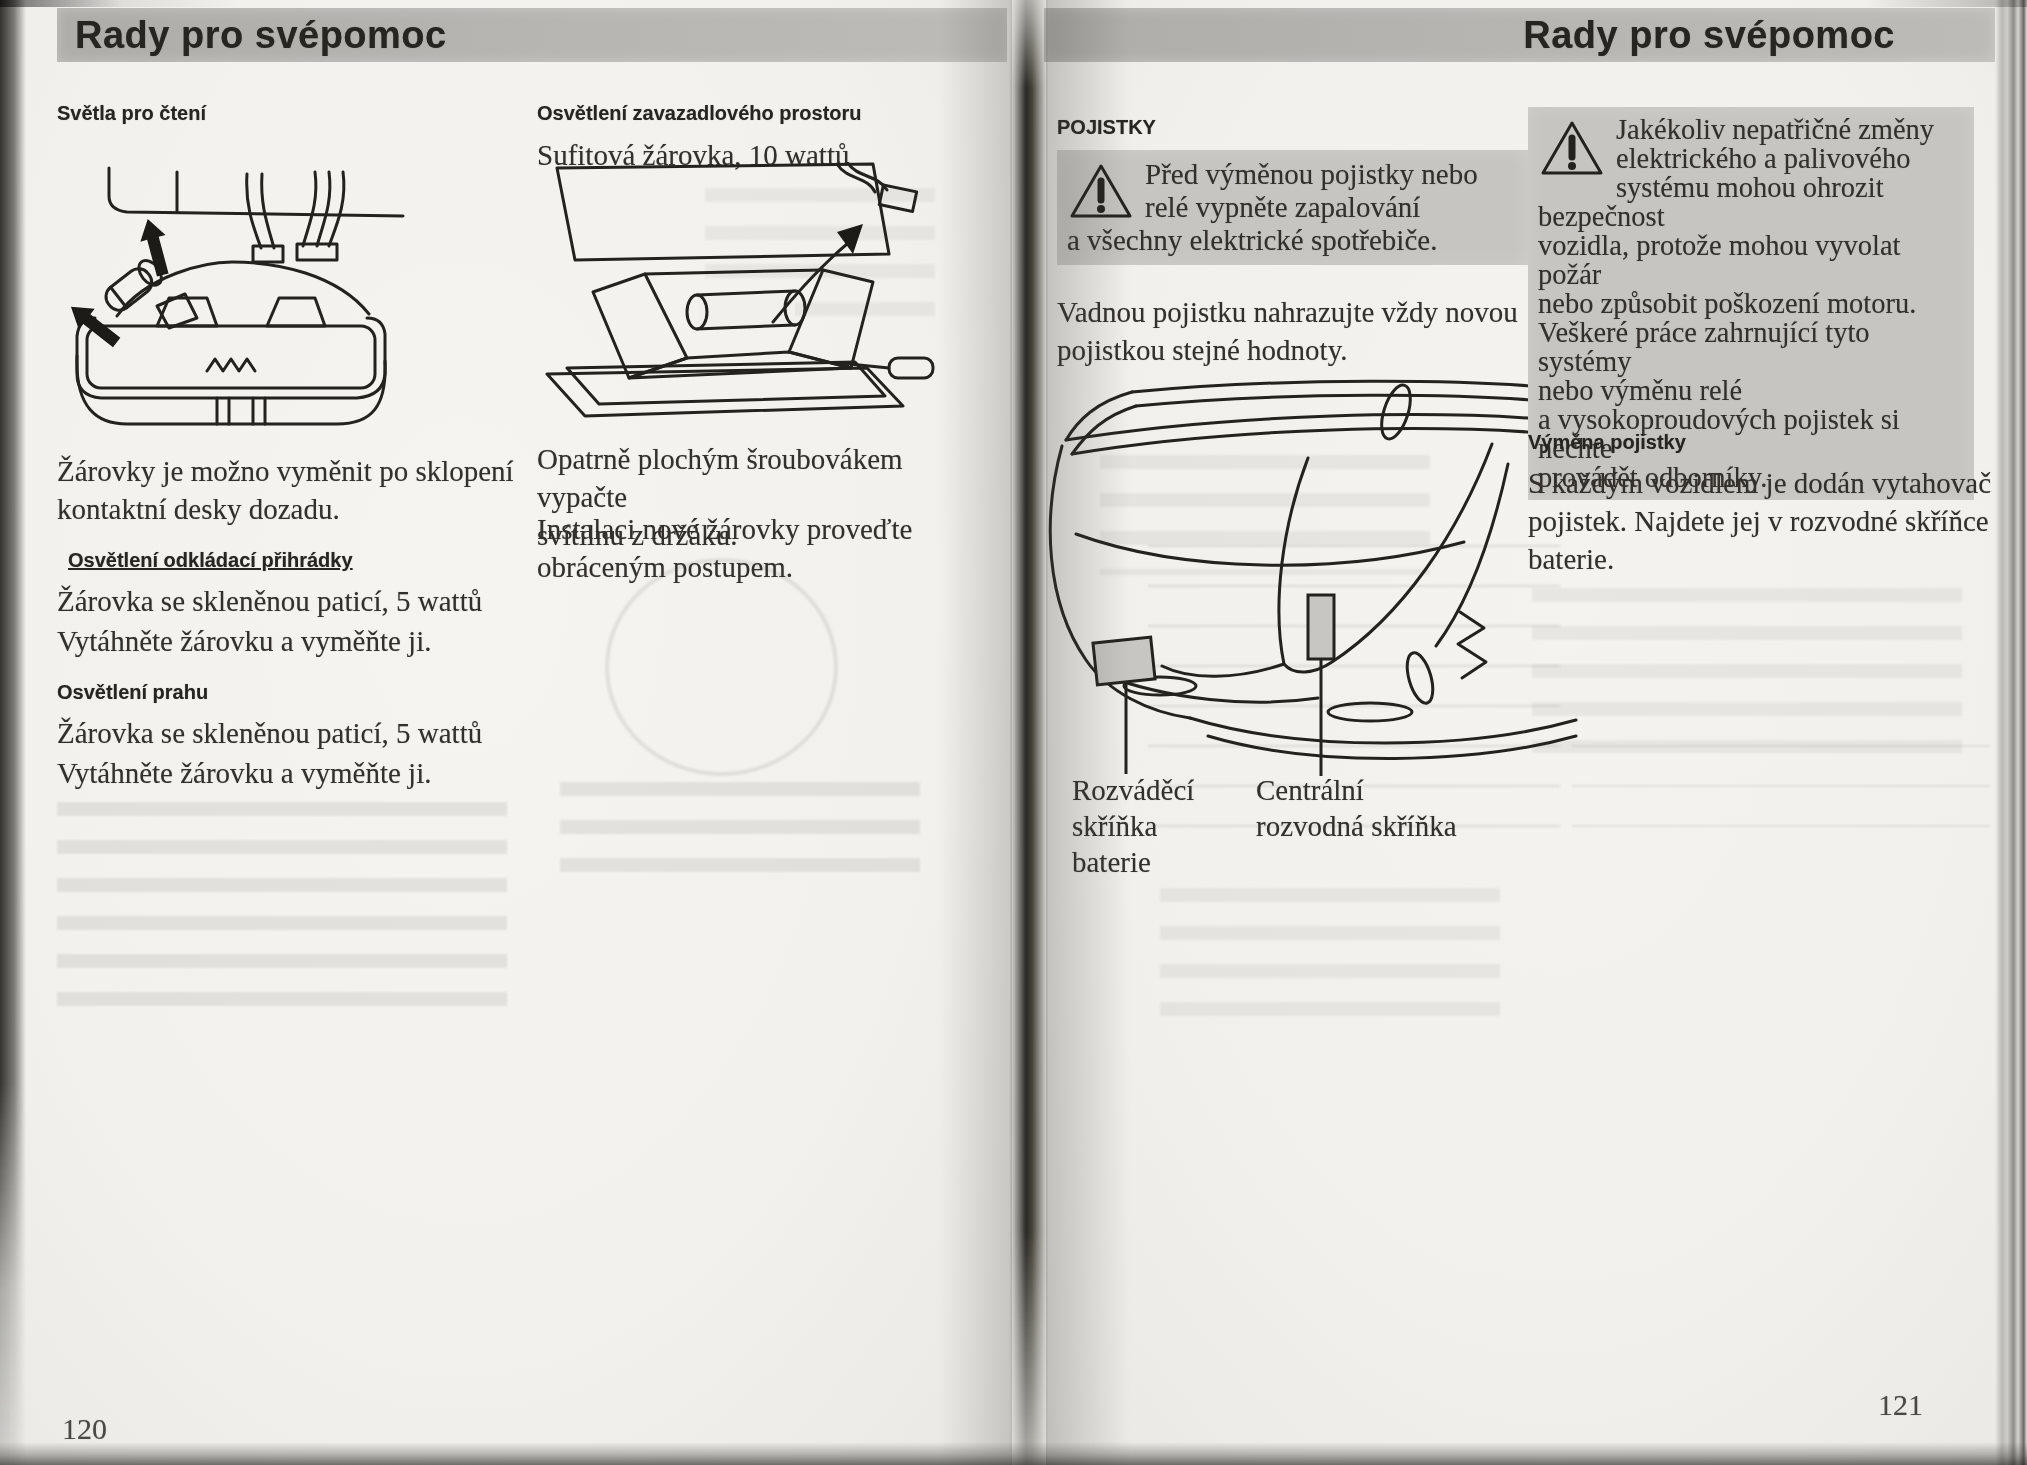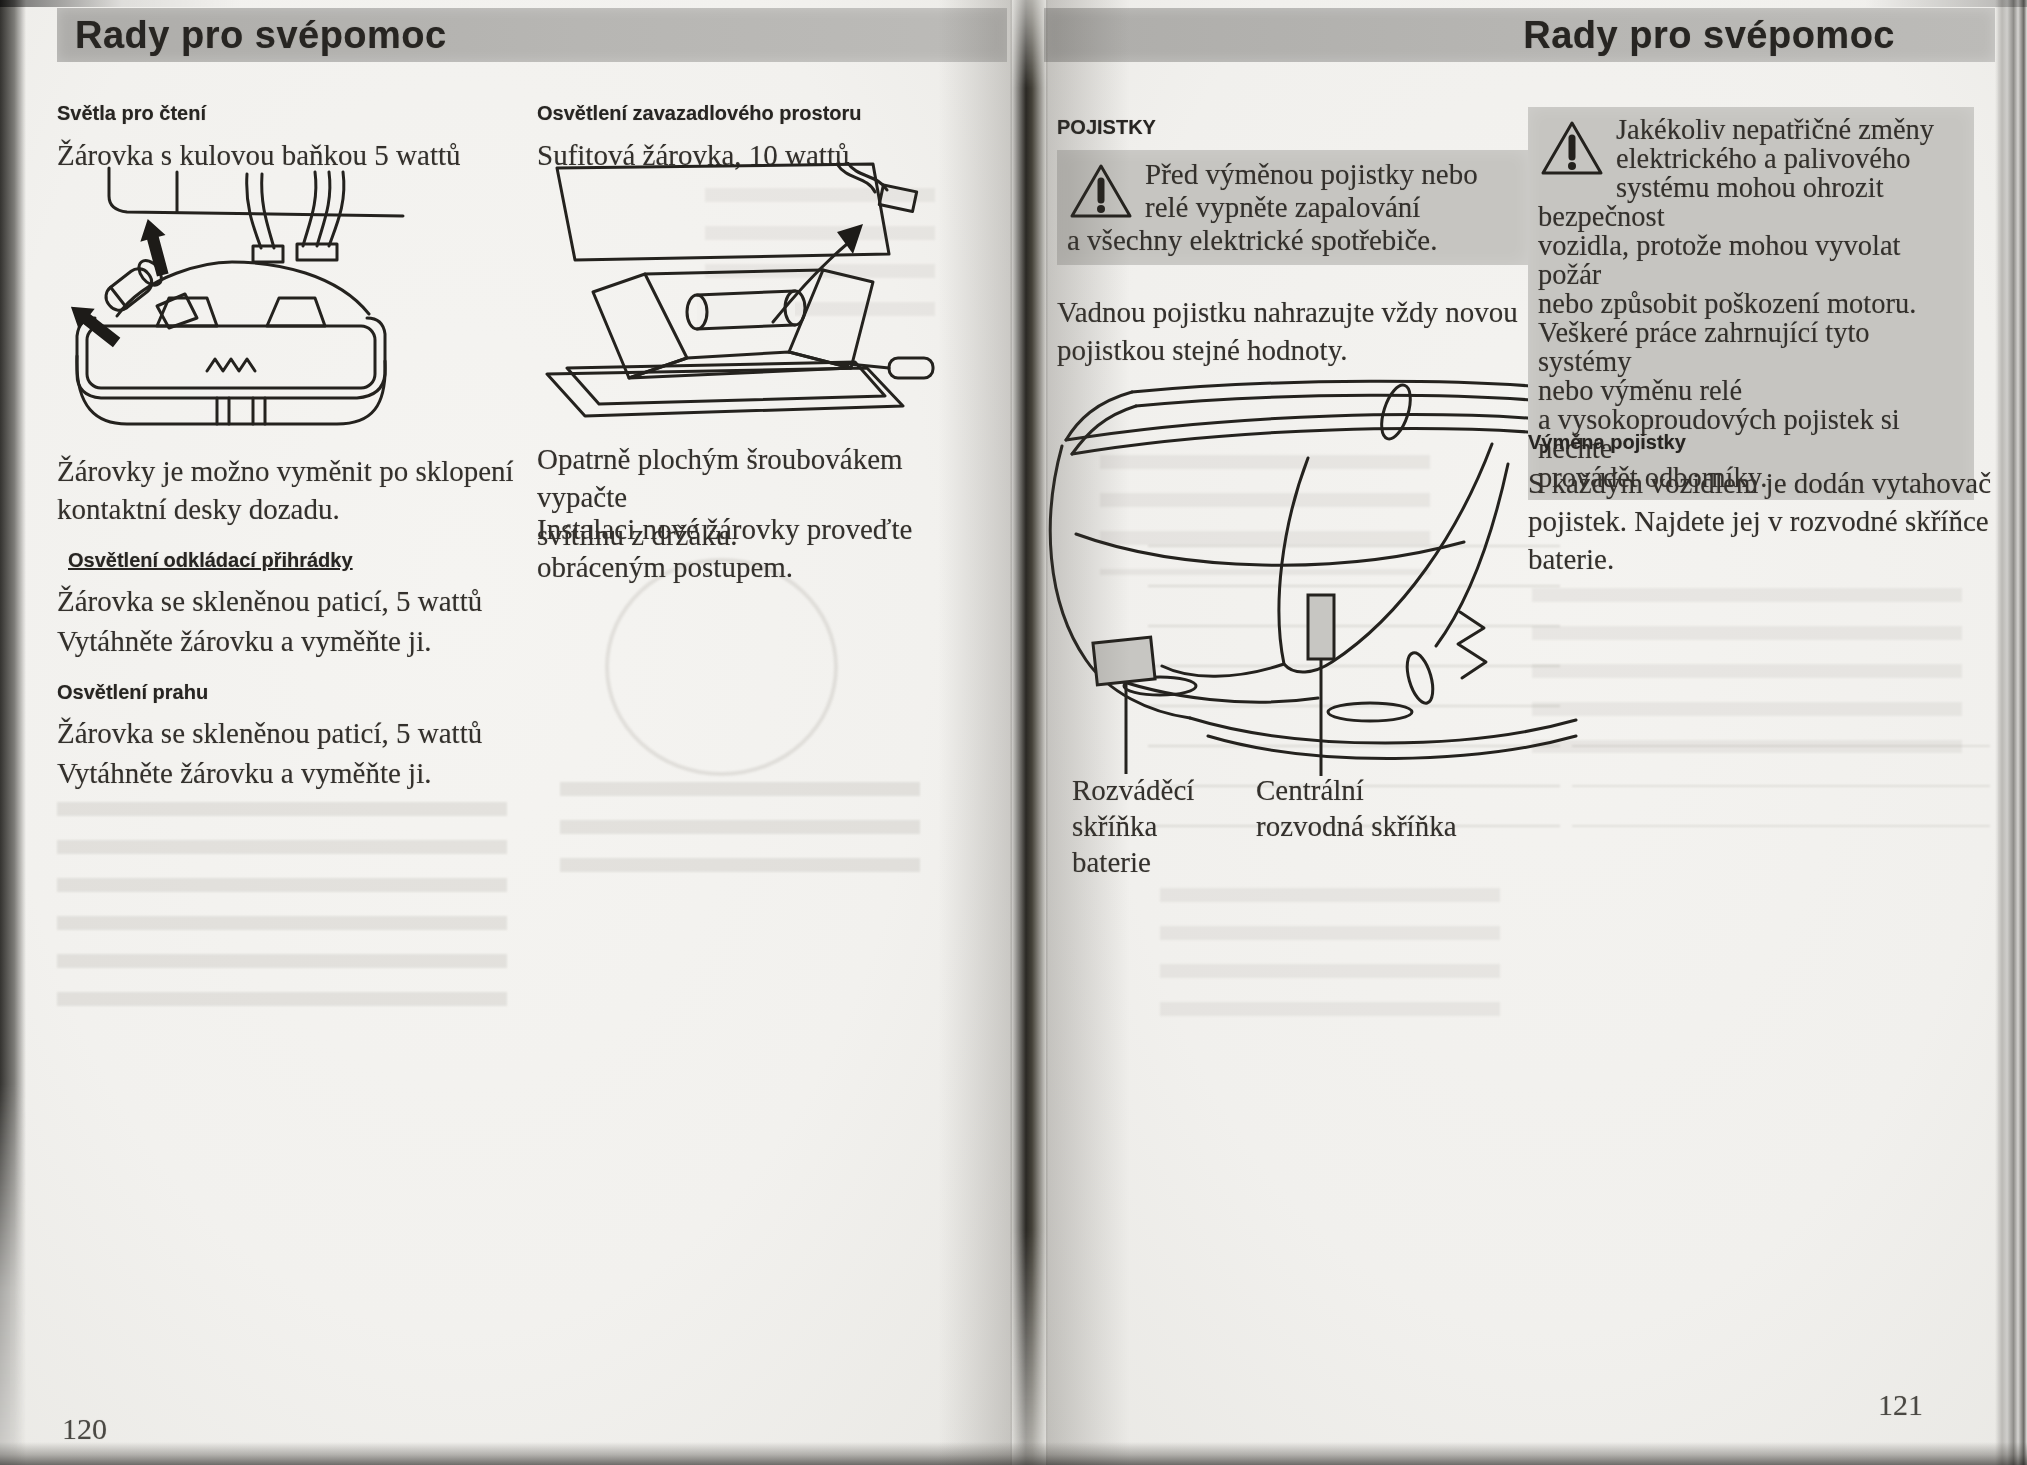--- a/index.html
+++ b/index.html
@@ -76,21 +76,20 @@
 <div class="stage">
 
   <div class="page page-left"></div>
   <div class="page page-right"></div>
 
   <div class="abs bar bar-l z2">
     <span class="hsans title">Rady pro svépomoc</span>
   </div>
 
   <div class="abs hsans h3 z2" style="left:57px;top:96px;">Světla pro čtení</div>
-  <div class="abs serif body z2" style="left:57px;top:136px;">Žárovka s kulovou baňkou 5 wattů</div>
 
   <div class="abs z2" style="left:57px;top:166px;width:350px;height:285px;">
     <svg width="350" height="285" viewBox="0 0 350 285">
       <path class="ink" d="M 52,2 L 52,30 Q 52,44 70,46 L 346,50"></path>
       <path class="ink" d="M 120,6 L 120,46"></path>
       <path class="ink" d="M 190,8 C 188,40 196,60 204,82"></path>
       <path class="ink" d="M 205,8 C 203,40 211,60 217,82"></path>
       <path class="ink" d="M 258,6 C 262,36 252,58 246,80"></path>
       <path class="ink" d="M 272,6 C 276,36 266,58 260,80"></path>
       <path class="ink" d="M 286,6 C 290,36 280,58 272,80"></path>

